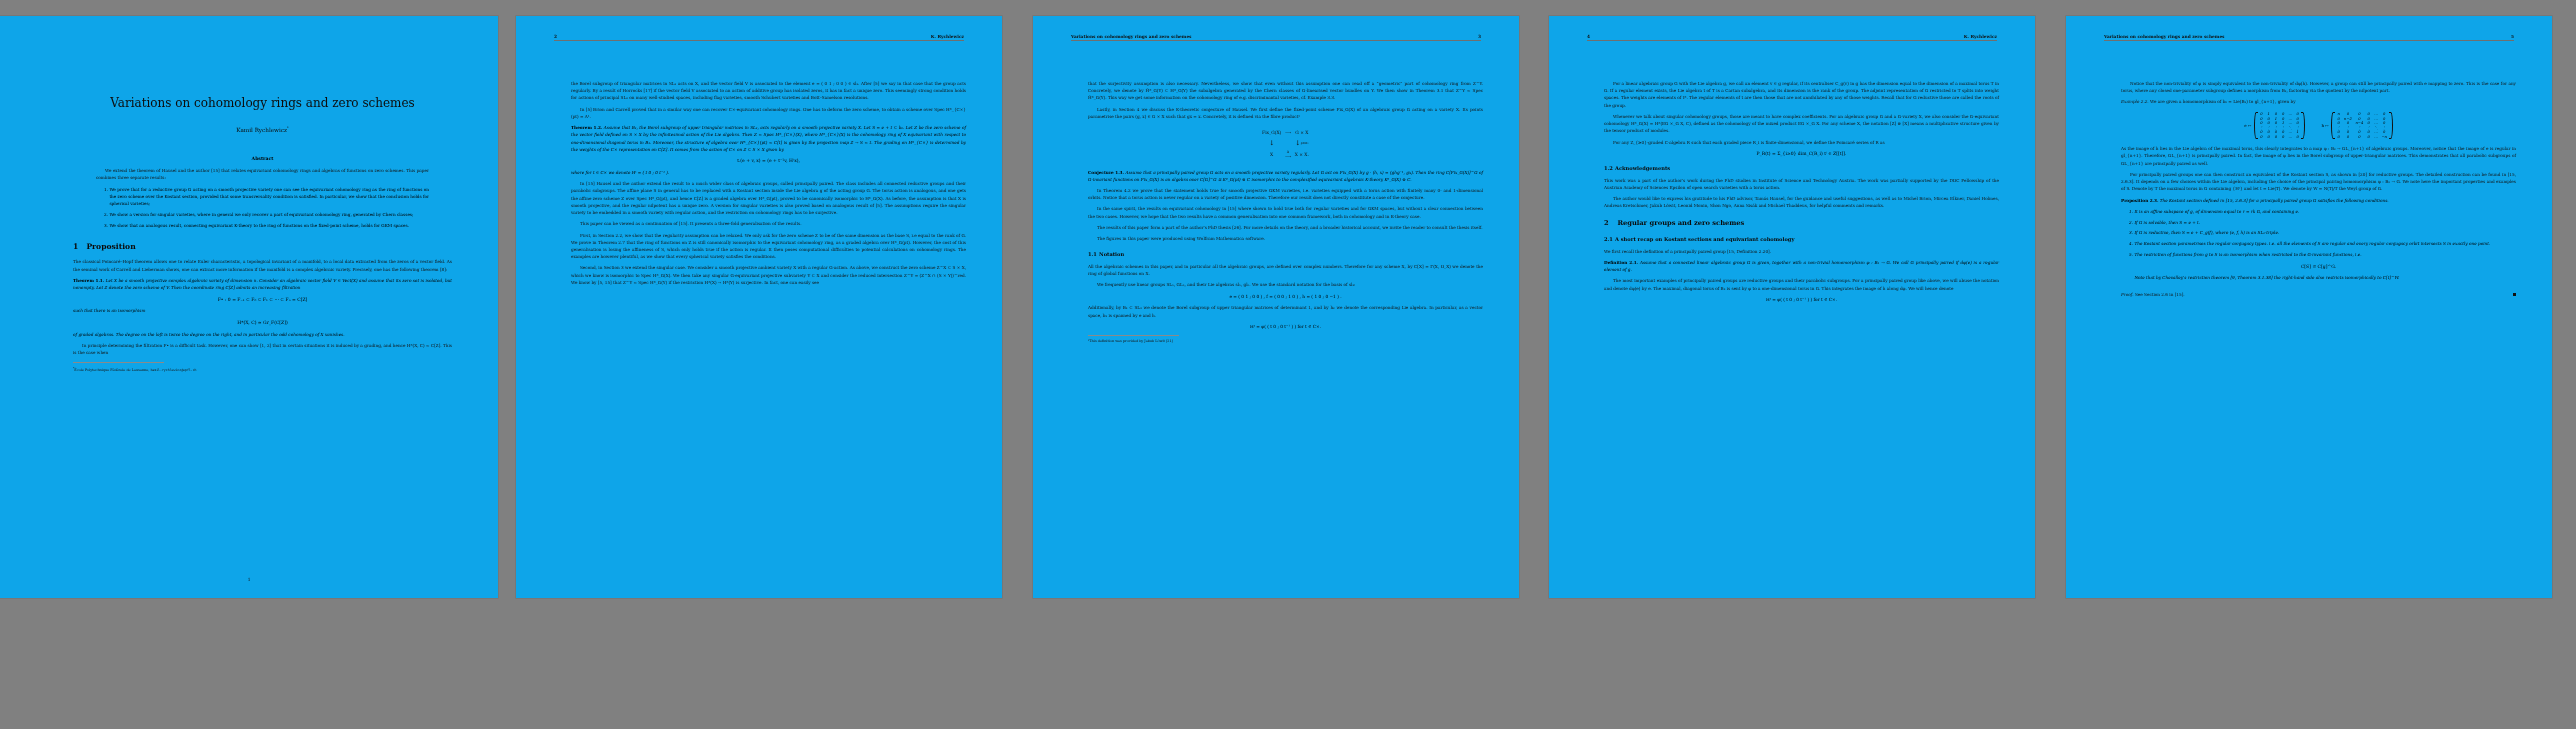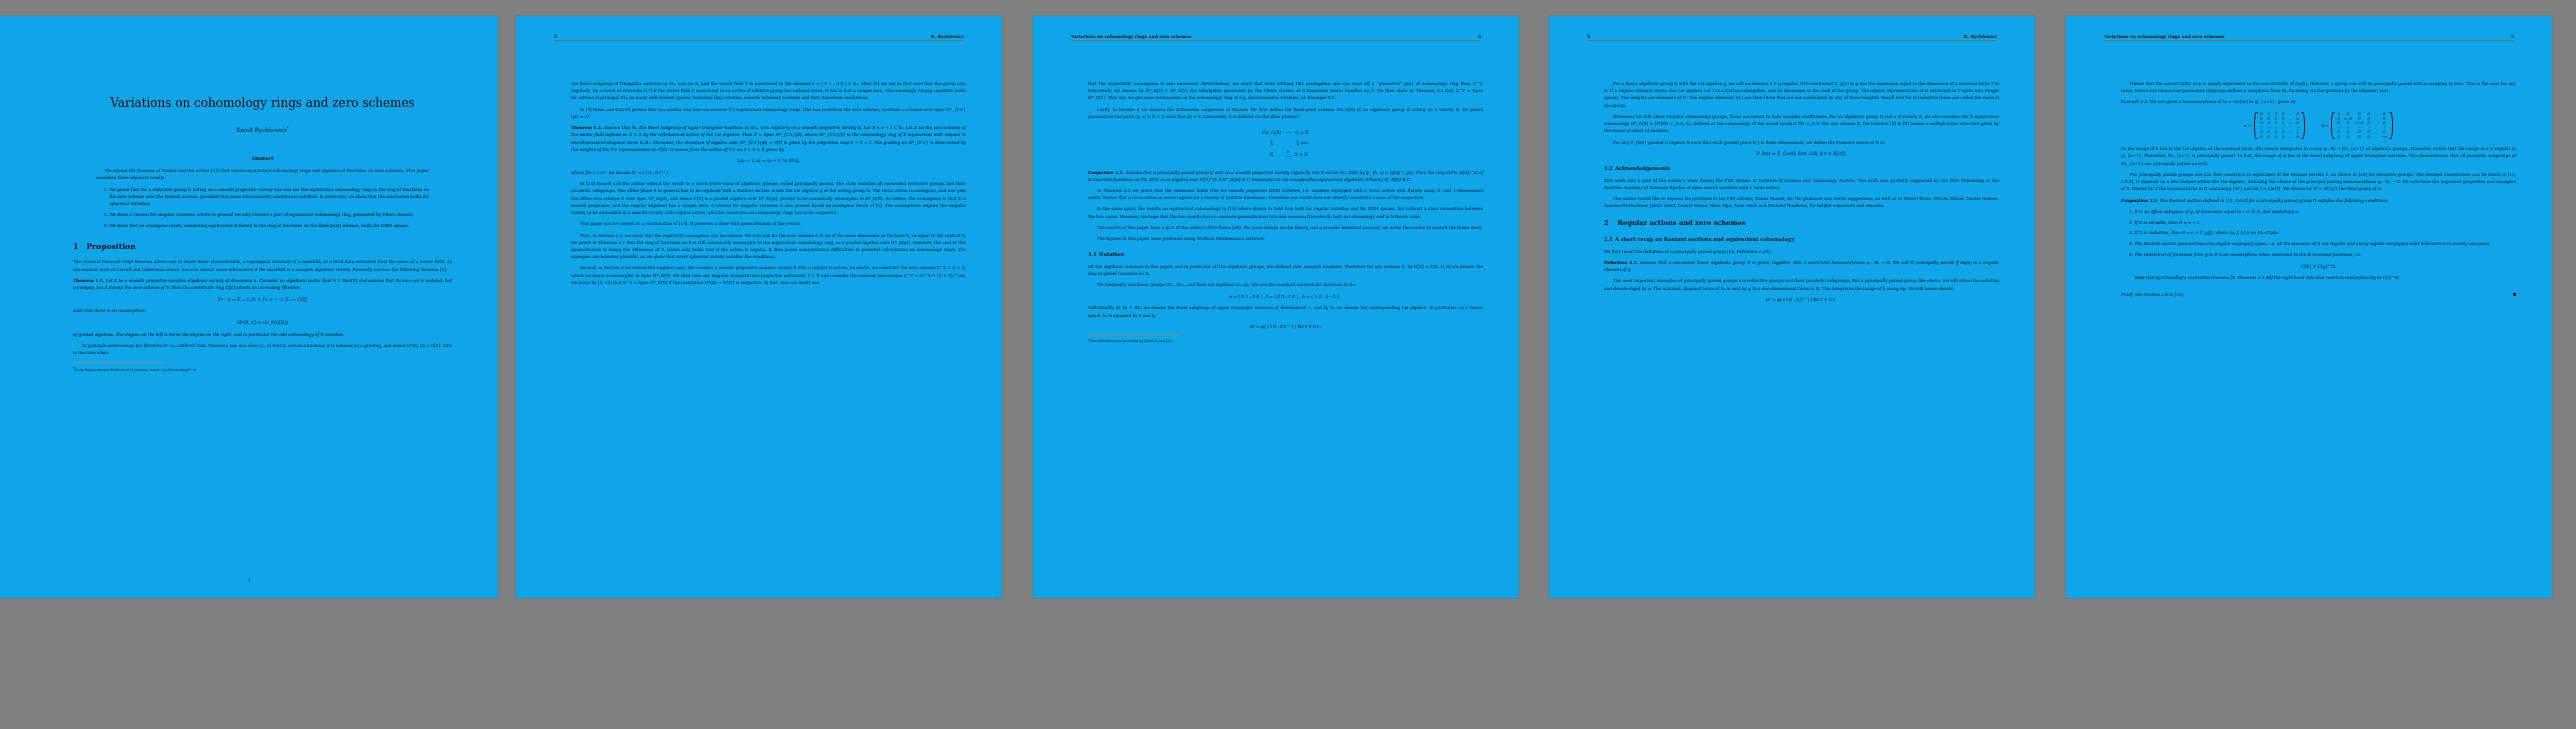--- a/index.html
+++ b/index.html
@@ -257,21 +257,21 @@
       <div class="eq">P_R(t) = Σ_{i≥0} dim_C(R_i) tⁱ ∈ Z[[t]].</div>
 
       <h3 class="sub">
         <span class="n">1.2</span><span>Acknowledgements</span>
       </h3>
 
       <p class="p">This work was a part of the author's work during the PhD studies in Institute of Science and Technology Austria. The work was partially supported by the DOC Fellowship of the Austrian Academy of Sciences Epsilon of open search varieties with a torus action.</p>
       <p class="p indent">The author would like to express his gratitude to his PhD advisor, Tamás Hausel, for the guidance and useful suggestions, as well as to Michel Brion, Mircea Elkner, Daniel Holmes, Andreas Kretschmer, Jakub Löwit, Leonid Monin, Shon Ngo, Anna Sisák and Michael Thaddeus, for helpful comments and remarks.</p>
 
       <h2 class="sec" style="font-size:6.7px;margin:9.7px 0 6px 0;">
-        <span class="n">2</span><span>Regular actions and zero schemes</span>
+        <span class="n">2</span><span>Regular groups and zero schemes</span>
       </h2>
 
       <h3 class="sub">
         <span class="n">2.1</span><span>A short recap on Kostant sections and equivariant cohomology</span>
       </h3>
 
       <p class="p">We first recall the definition of a principally paired group [15, Definition 2.20].</p>
 
       <p class="thm">
         <b>Definition 2.1.</b>

